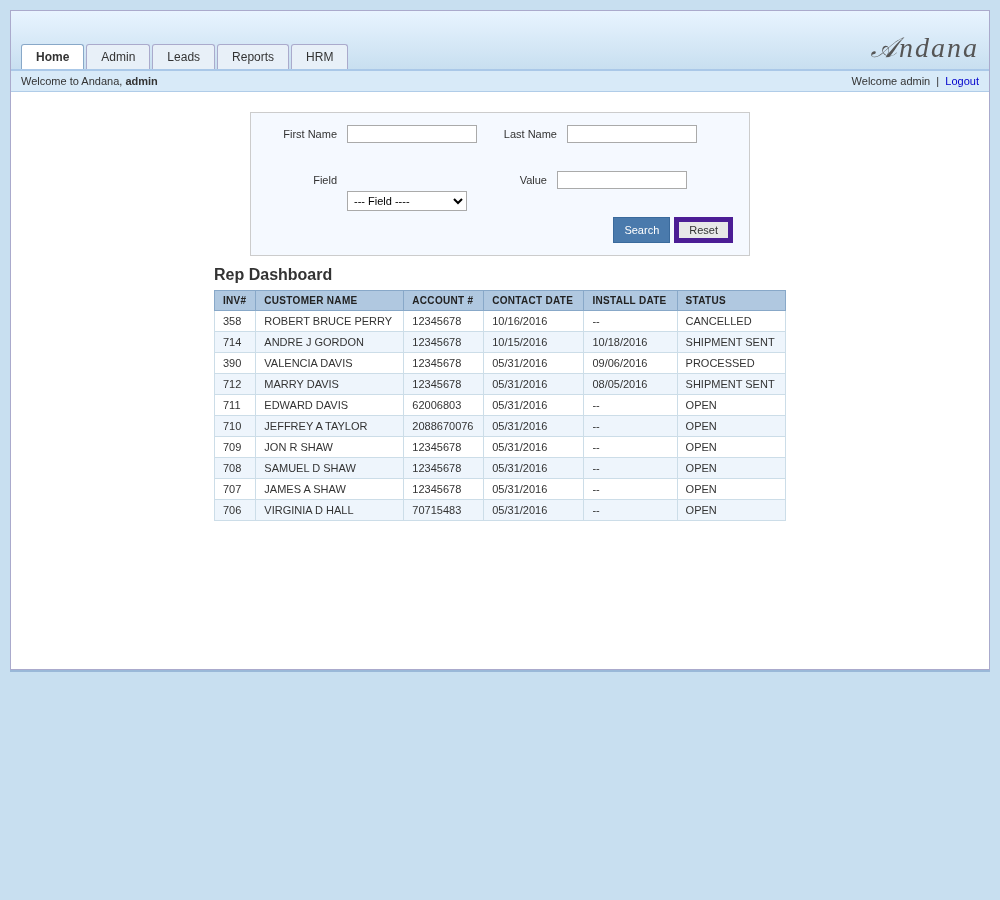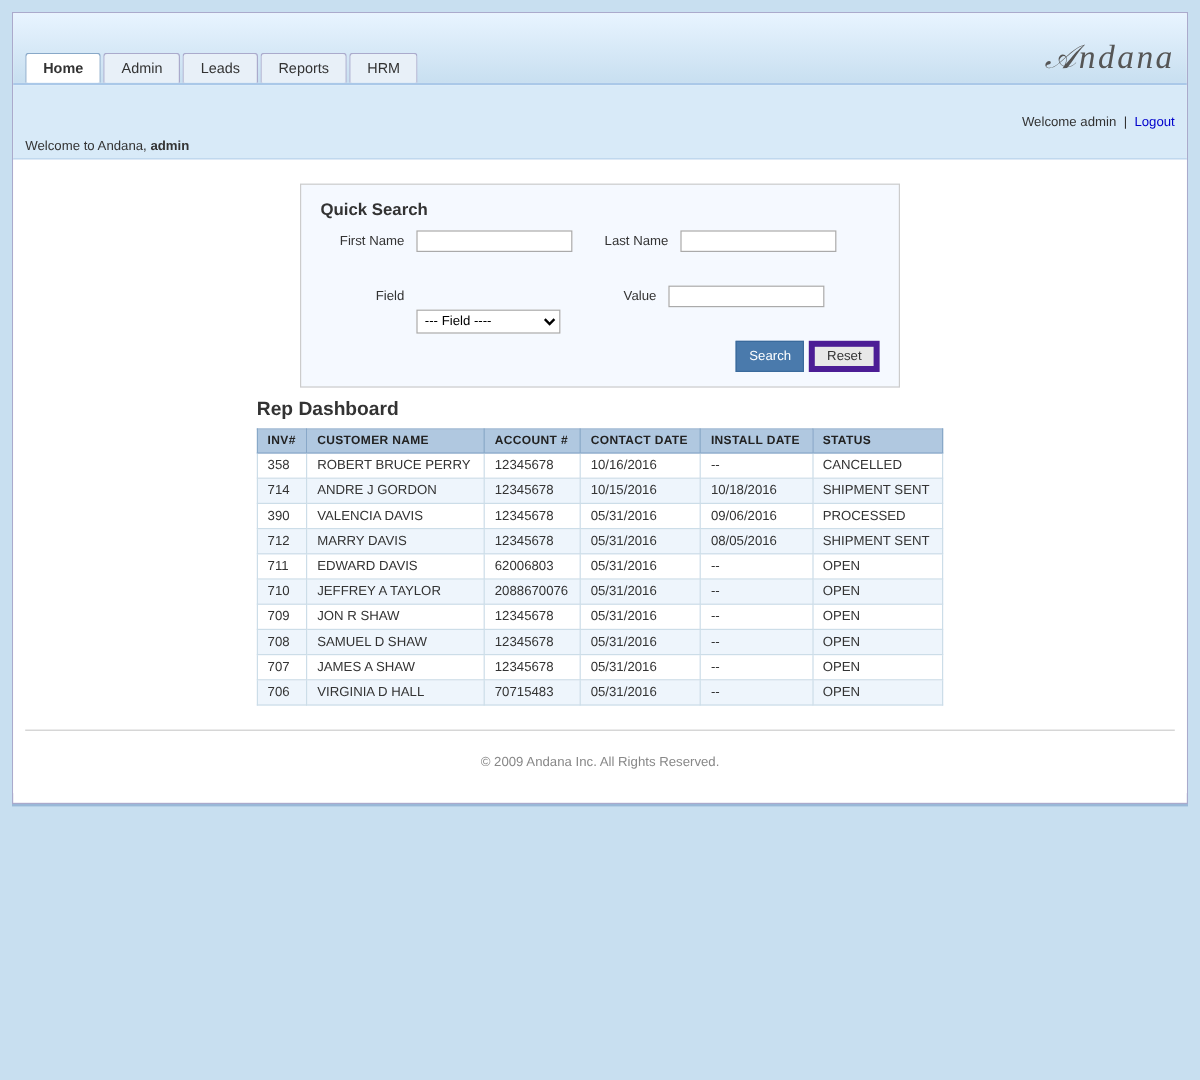--- a/index.html
+++ b/index.html
@@ -79,21 +79,20 @@
       border-bottom: 1px solid #b0cce8;
       padding: 4px 10px;
       display: flex;
       justify-content: space-between;
       align-items: center;
     }
 
     .welcome-text {
       font-size: 11px;
       color: #333;
-      margin-top: 41px;
     }
 
     .user-bar {
       font-size: 11px;
       color: #333;
     }
 
     .user-bar a {
       color: #0000cc;
       text-decoration: none;
@@ -266,21 +265,20 @@
       <span class="user-bar">
         <span>Welcome admin</span>
         &nbsp;|&nbsp;
         <a>Logout</a>
       </span>
     </div>
 
     <div class="main-content">
 
       <div class="quick-search-box">
-        <div class="quick-search-title">Quick Search</div>
 
         <div class="search-row">
           <span class="search-label">First Name</span>
           <input class="search-input" type="text" style="">
           <span class="search-label">Last Name</span>
           <input class="search-input" type="text" style="">
         </div>
 
         <div class="search-row">
           <span class="search-label">Field</span>
@@ -389,20 +387,17 @@
       <td>VIRGINIA D HALL</td>
       <td>70715483</td>
       <td>05/31/2016</td>
       <td>--</td>
       <td>OPEN</td>
     </tr>
             </tbody>
         </table>
       </div>
 
-      <div class="footer">
-        <span>© 2009 Andana Inc. All Rights Reserved.</span>
-      </div>
     </div>
   </div>
 
   <div class="bottom-strip"></div>
 </div>
 
 </body></html>

